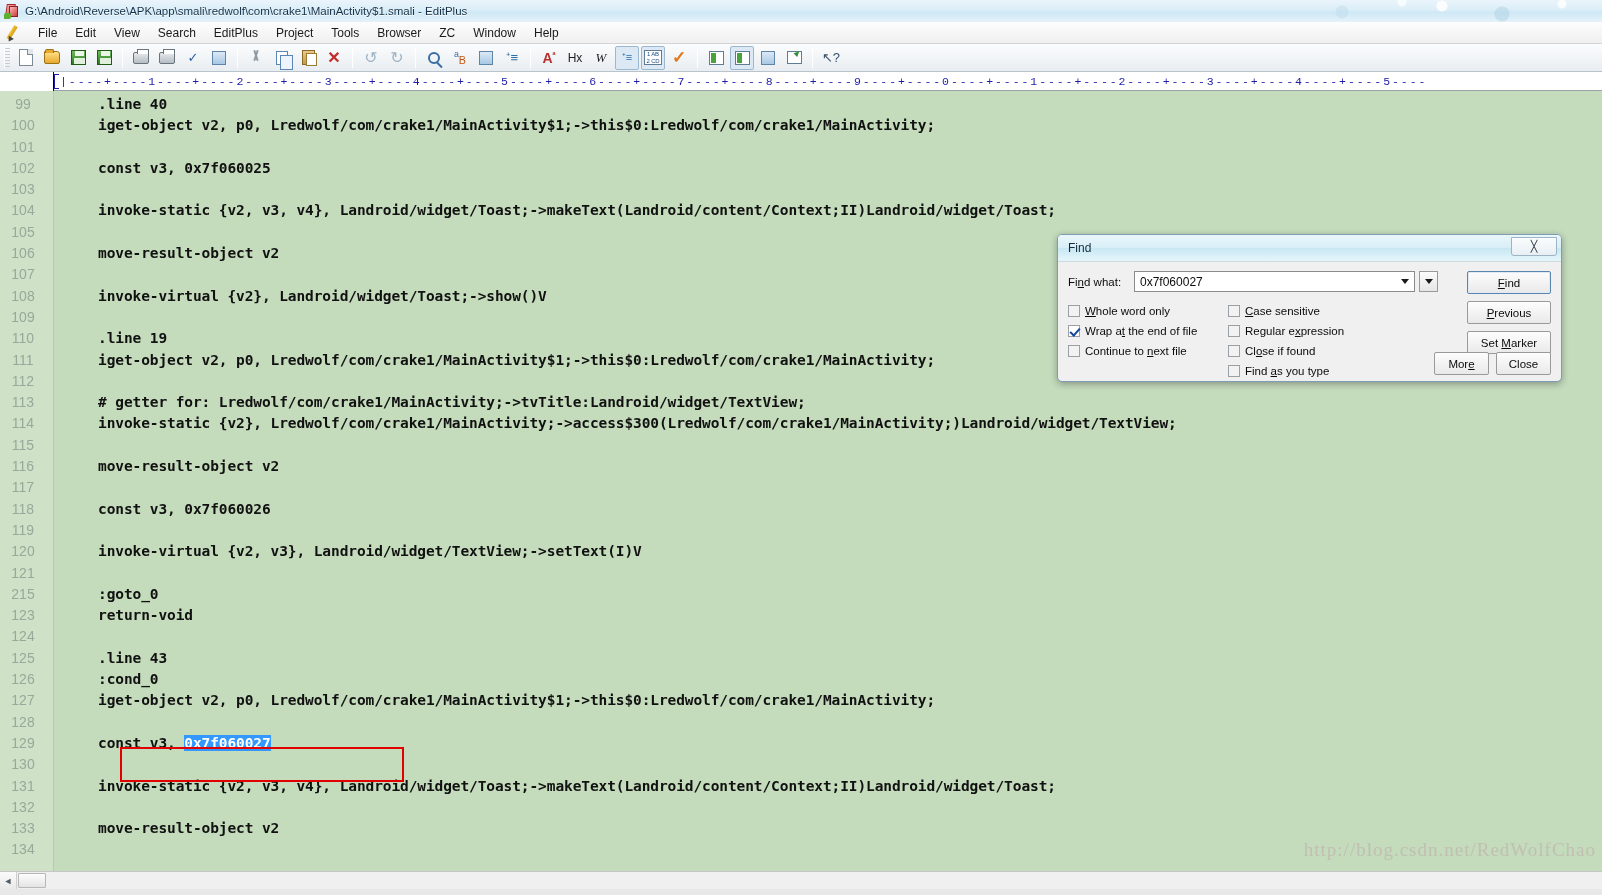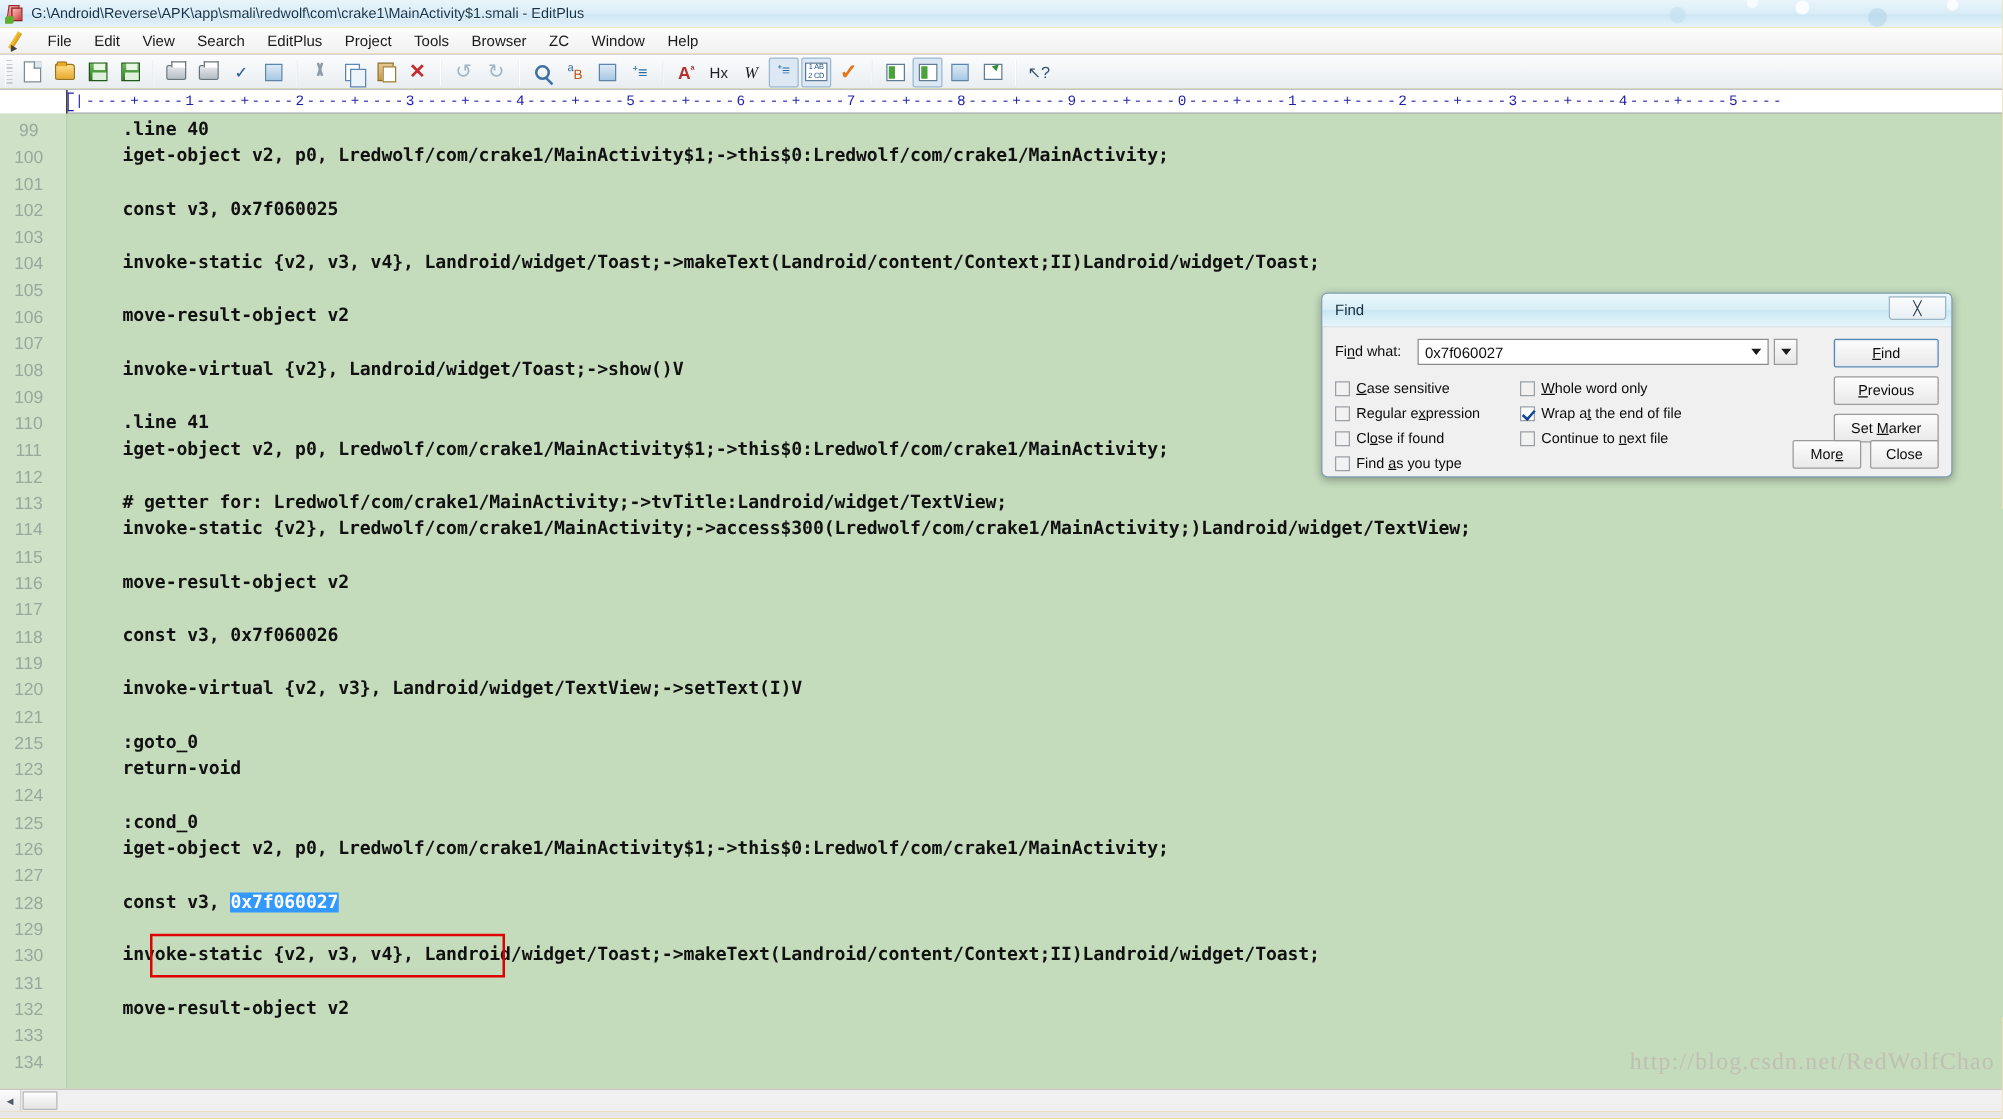--- a/index.html
+++ b/index.html
@@ -7,21 +7,21 @@
     margin: 0; padding: 0;
     width: 1602px; height: 895px;
     overflow: hidden;
     font-family: "Liberation Sans", sans-serif;
     background: #ffffff;
   }
   #app {
     position: relative;
     width: 1602px; height: 895px;
     overflow: hidden;
-    background: #eab308;
+    background: #0f766e;
   }
 
   
   .titlebar {
     position: absolute; left: 0; top: 0;
     width: 1602px; height: 22px;
     background: linear-gradient(to bottom, #eaf4fb 0%, #dbeef8 45%, #cfe8f5 55%, #e4f2fa 100%);
     display: flex; align-items: center;
     padding-left: 4px;
     overflow: hidden;
@@ -510,35 +510,36 @@
         <div class="code-line"><span>iget-object v2, p0, Lredwolf/com/crake1/MainActivity$1;-&gt;this$0:Lredwolf/com/crake1/MainActivity;</span></div>
         <div class="code-line"><span></span></div>
         <div class="code-line"><span>const v3, 0x7f060025</span></div>
         <div class="code-line"><span></span></div>
         <div class="code-line"><span>invoke-static {v2, v3, v4}, Landroid/widget/Toast;-&gt;makeText(Landroid/content/Context;II)Landroid/widget/Toast;</span></div>
         <div class="code-line"><span></span></div>
         <div class="code-line"><span>move-result-object v2</span></div>
         <div class="code-line"><span></span></div>
         <div class="code-line"><span>invoke-virtual {v2}, Landroid/widget/Toast;-&gt;show()V</span></div>
         <div class="code-line"><span></span></div>
-        <div class="code-line"><span>.line 41</span></div>
+        <div class="code-line"><span>.line 19</span></div>
         <div class="code-line"><span>iget-object v2, p0, Lredwolf/com/crake1/MainActivity$1;-&gt;this$0:Lredwolf/com/crake1/MainActivity;</span></div>
         <div class="code-line"><span></span></div>
         <div class="code-line"><span># getter for: Lredwolf/com/crake1/MainActivity;-&gt;tvTitle:Landroid/widget/TextView;</span></div>
         <div class="code-line"><span>invoke-static {v2}, Lredwolf/com/crake1/MainActivity;-&gt;access$300(Lredwolf/com/crake1/MainActivity;)Landroid/widget/TextView;</span></div>
         <div class="code-line"><span></span></div>
         <div class="code-line"><span>move-result-object v2</span></div>
         <div class="code-line"><span></span></div>
         <div class="code-line"><span>const v3, 0x7f060026</span></div>
         <div class="code-line"><span></span></div>
         <div class="code-line"><span>invoke-virtual {v2, v3}, Landroid/widget/TextView;-&gt;setText(I)V</span></div>
         <div class="code-line"><span></span></div>
         <div class="code-line"><span>:goto_0</span></div>
         <div class="code-line"><span>return-void</span></div>
         <div class="code-line"><span></span></div>
+        <div class="code-line"><span>.line 43</span></div>
         <div class="code-line"><span>:cond_0</span></div>
         <div class="code-line"><span>iget-object v2, p0, Lredwolf/com/crake1/MainActivity$1;-&gt;this$0:Lredwolf/com/crake1/MainActivity;</span></div>
         <div class="code-line"><span></span></div>
         <div class="code-line"><span>const v3, </span><span class="sel-token">0x7f060027</span></div>
         <div class="code-line"><span></span></div>
         <div class="code-line"><span>invoke-static {v2, v3, v4}, Landroid/widget/Toast;-&gt;makeText(Landroid/content/Context;II)Landroid/widget/Toast;</span></div>
         <div class="code-line"><span></span></div>
         <div class="code-line"><span>move-result-object v2</span></div>
       </div>
   </div>
@@ -555,52 +556,52 @@
         <div class="fd-combo">
           <span>0x7f060027</span>
           <span class="cb-arrow"></span>
         </div>
         <div class="fd-dropbtn">
           <span class="tri"></span>
         </div>
       </div>
 
       <div class="fd-checks">
+        <div class="fd-col c2">
+          <div class="fd-check">
+            <span class="cbx"></span>
+            <span><span class="u">W</span>hole word only</span>
+          </div>
+          <div class="fd-check">
+            <span class="cbx checked"></span>
+            <span>Wrap a<span class="u">t</span> the end of file</span>
+          </div>
+          <div class="fd-check">
+            <span class="cbx"></span>
+            <span>Continue to <span class="u">n</span>ext file</span>
+          </div>
+        </div>
         <div class="fd-col c1">
           <div class="fd-check">
             <span class="cbx"></span>
             <span><span class="u">C</span>ase sensitive</span>
           </div>
           <div class="fd-check">
             <span class="cbx"></span>
             <span>Regular e<span class="u">x</span>pression</span>
           </div>
           <div class="fd-check">
             <span class="cbx"></span>
             <span>Cl<span class="u">o</span>se if found</span>
           </div>
           <div class="fd-check">
             <span class="cbx"></span>
             <span>Find <span class="u">a</span>s you type</span>
           </div>
         </div>
-        <div class="fd-col c2">
-          <div class="fd-check">
-            <span class="cbx"></span>
-            <span><span class="u">W</span>hole word only</span>
-          </div>
-          <div class="fd-check">
-            <span class="cbx checked"></span>
-            <span>Wrap a<span class="u">t</span> the end of file</span>
-          </div>
-          <div class="fd-check">
-            <span class="cbx"></span>
-            <span>Continue to <span class="u">n</span>ext file</span>
-          </div>
-        </div>
       </div>
 
       <div class="fd-buttons">
         <div class="fd-btn default">
           <span><span class="u">F</span>ind</span>
         </div>
         <div class="fd-btn">
           <span><span class="u">P</span>revious</span>
         </div>
         <div class="fd-btn">

